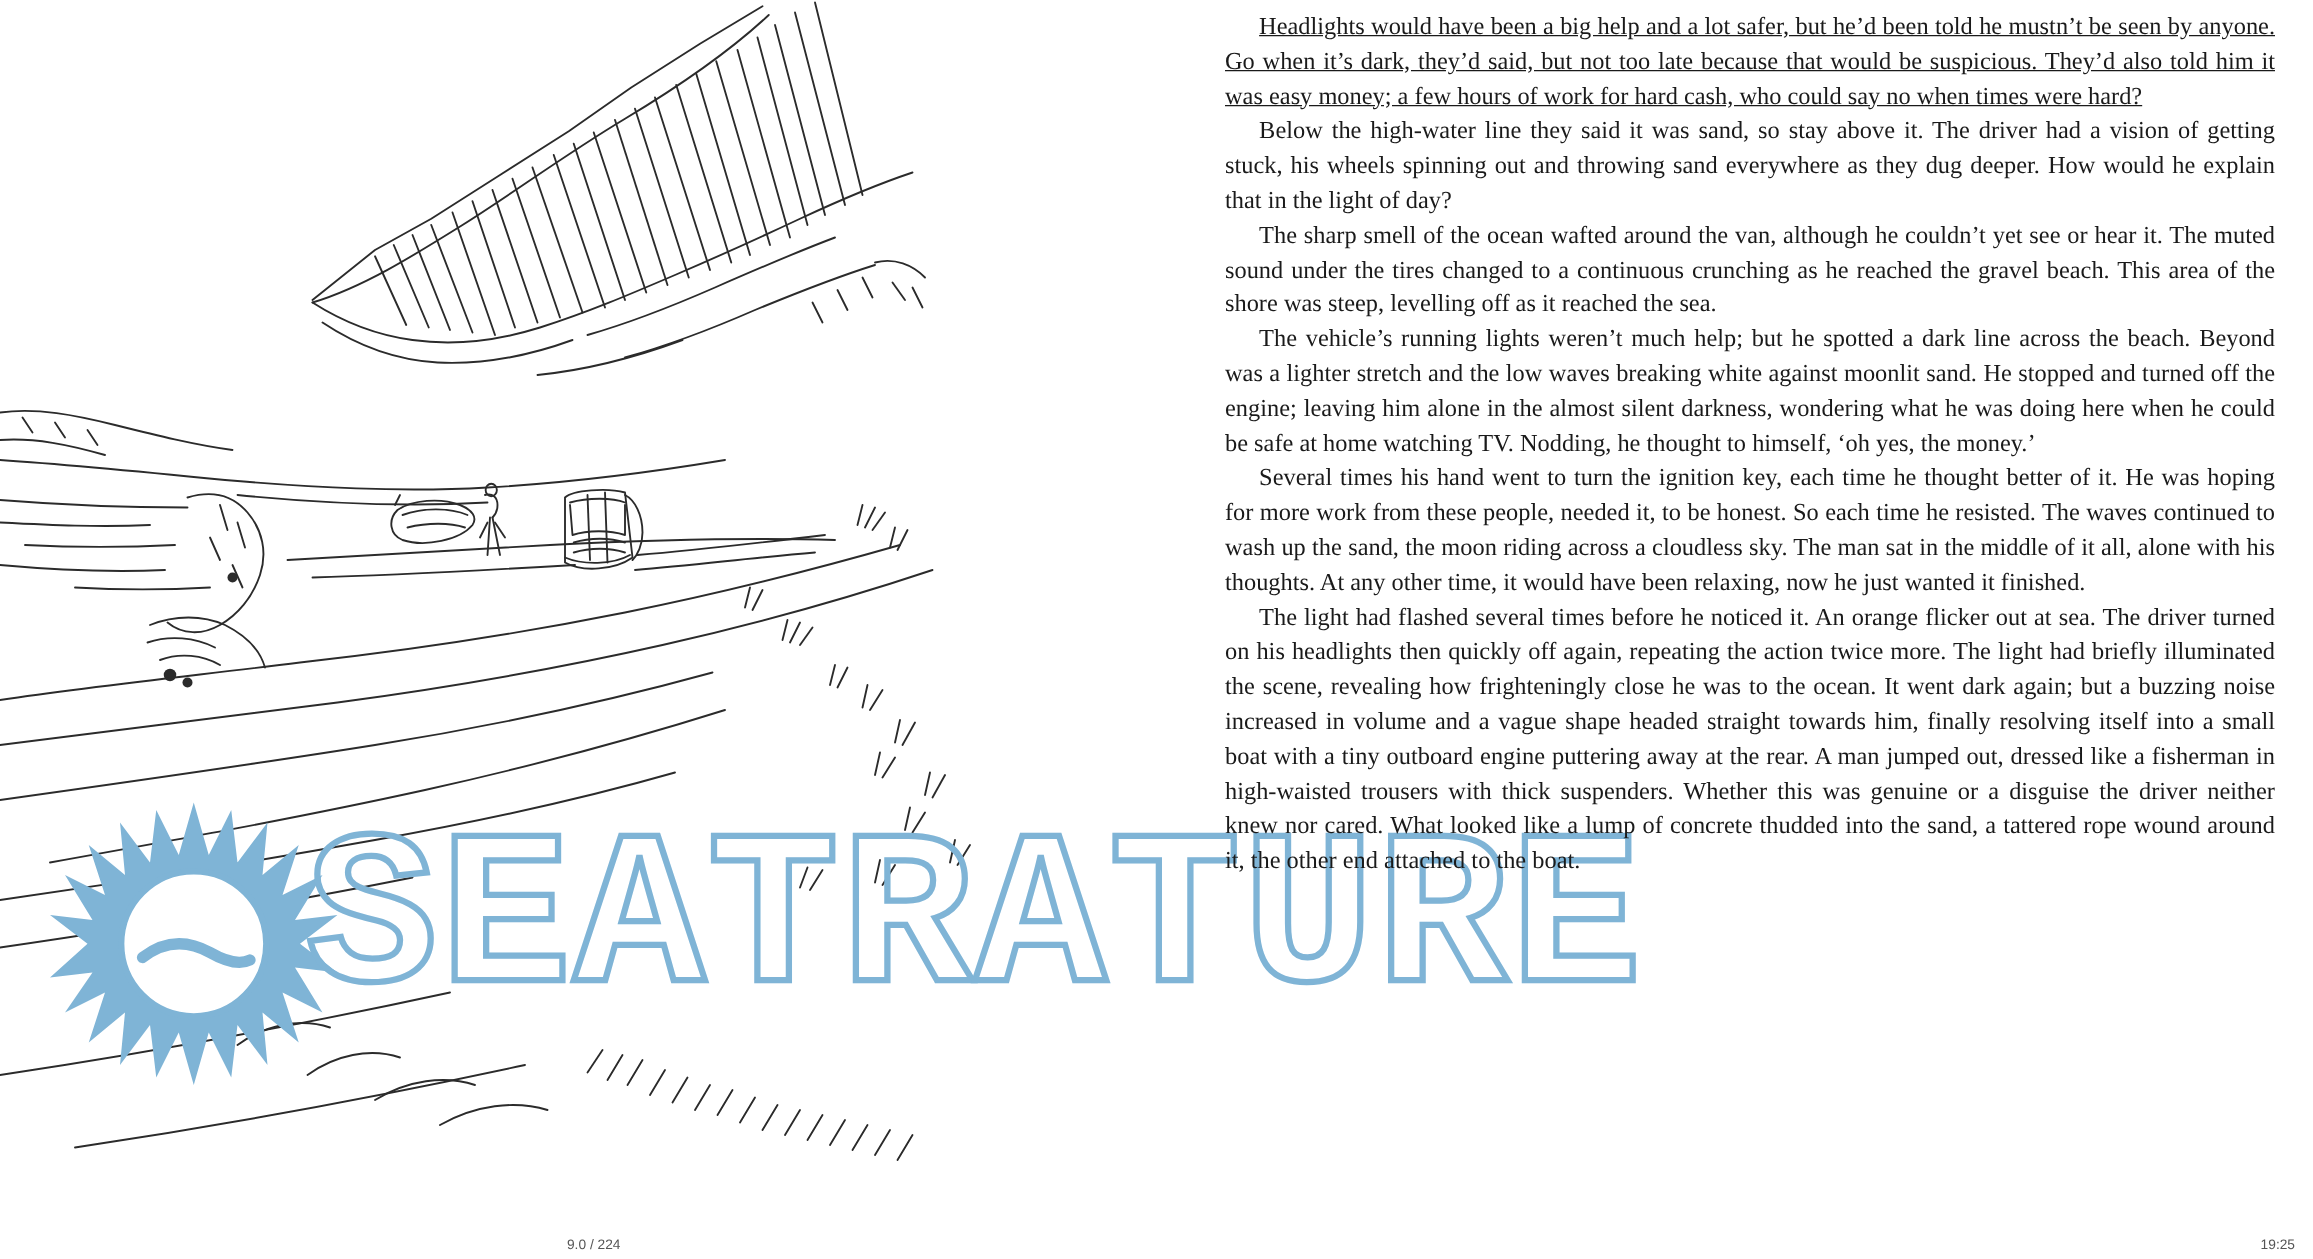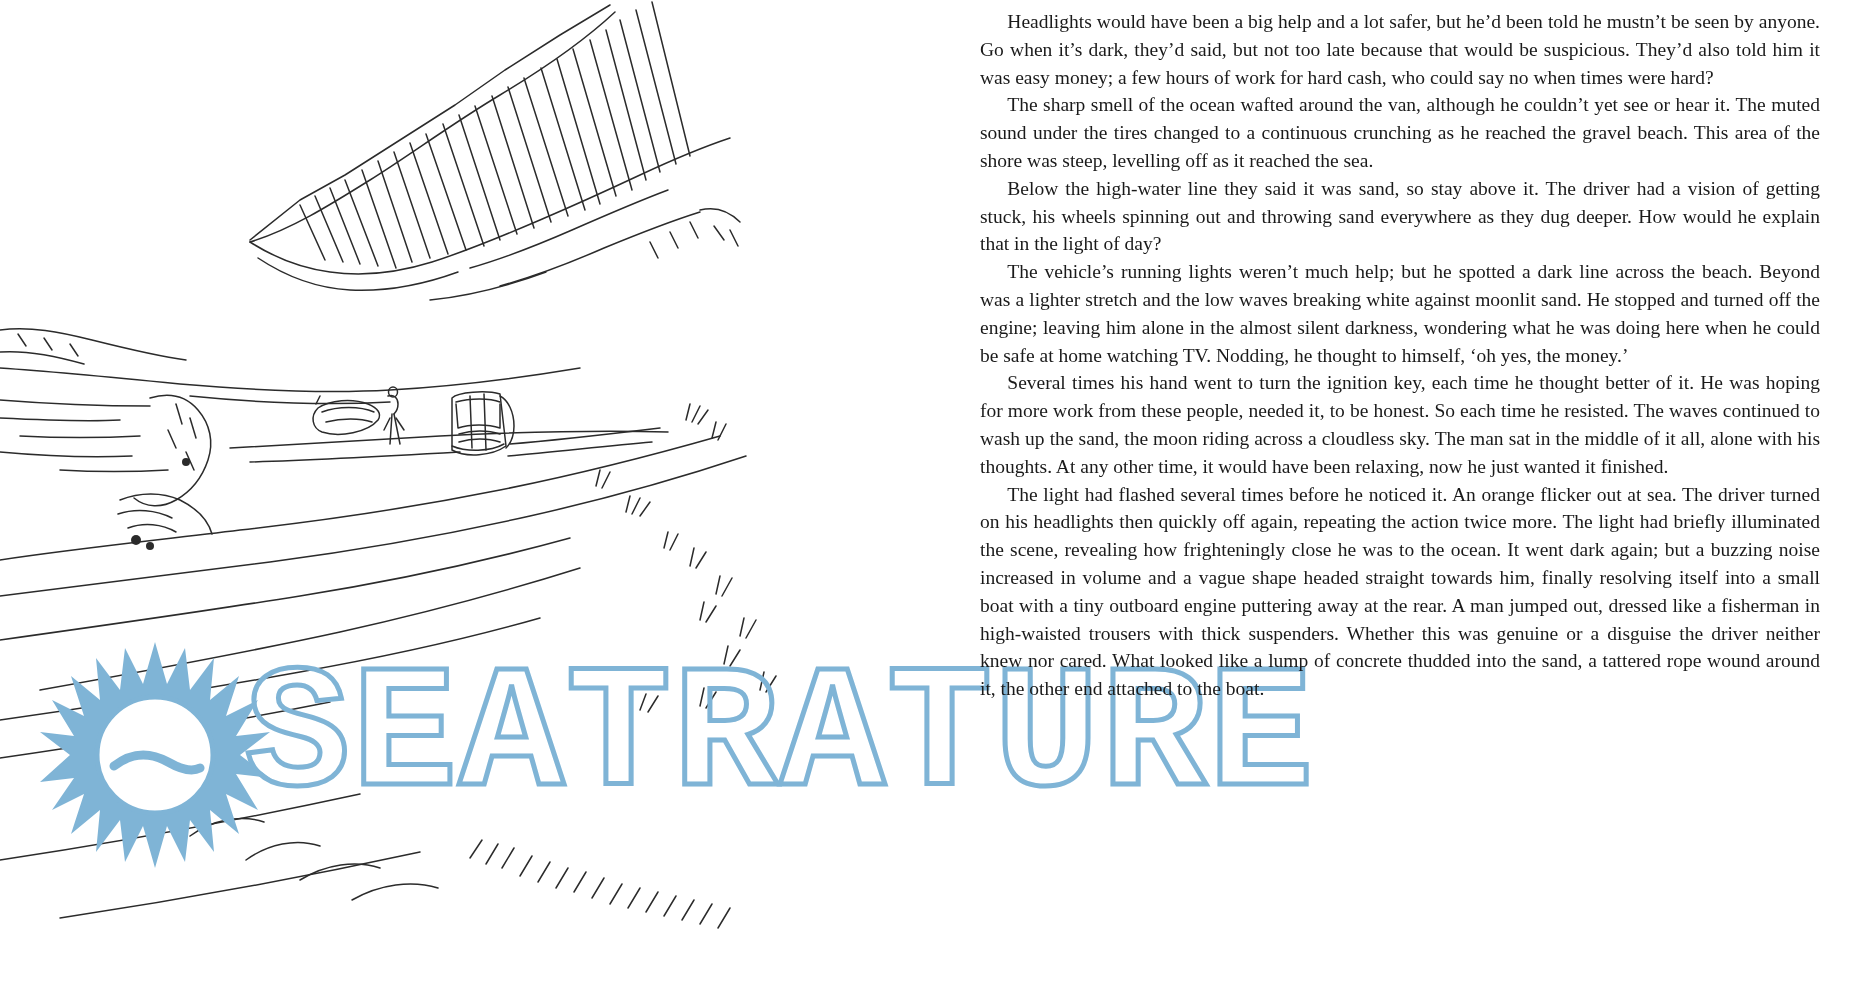--- a/index.html
+++ b/index.html
@@ -81,20 +81,21 @@
     font-size: 19.5px;
     line-height: 27.8px;
     text-align: justify;
     text-indent: 1.4em;
     color: #1a1a1a;
     font-family: "Liberation Serif", serif;
     hyphens: none;
   }
   .text-pane p:first-child {
     text-indent: 1.4em;
+    text-decoration: underline;
   }
 
   
   .footer {
     position: absolute;
     left: 0;
     bottom: 0;
     width: 1850px;
     height: 26px;
   }
@@ -294,21 +295,25 @@
       </g>
       <circle cx="115" cy="115" r="58" fill="#ffffff"></circle>
       <circle cx="115" cy="115" r="58" fill="none" stroke="#7fb4d6" stroke-width="5"></circle>
       <path d="M74 126 C92 112 110 112 128 122 C142 130 152 132 160 128" fill="none" stroke="#7fb4d6" stroke-width="9" stroke-linecap="round"></path>
     </svg>
     <div class="watermark-text">SEATRATURE</div>
   </div>
 
   <div class="text-pane">
     <p>Headlights would have been a big help and a lot safer, but he’d been told he mustn’t be seen by anyone. Go when it’s dark, they’d said, but not too late because that would be suspicious. They’d also told him it was easy money; a few hours of work for hard cash, who could say no when times were hard?</p>
+    <p>Below the high-water line they said it was sand, so stay above it. The driver had a vision of getting stuck, his wheels spinning out and throwing sand everywhere as they dug deeper. How would he explain that in the light of day?</p>
     <p>The sharp smell of the ocean wafted around the van, although he couldn’t yet see or hear it. The muted sound under the tires changed to a continuous crunching as he reached the gravel beach. This area of the shore was steep, levelling off as it reached the sea.</p>
-    <p>Below the high-water line they said it was sand, so stay above it. The driver had a vision of getting stuck, his wheels spinning out and throwing sand everywhere as they dug deeper. How would he explain that in the light of day?</p>
     <p>The vehicle’s running lights weren’t much help; but he spotted a dark line across the beach. Beyond was a lighter stretch and the low waves breaking white against moonlit sand. He stopped and turned off the engine; leaving him alone in the almost silent darkness, wondering what he was doing here when he could be safe at home watching TV. Nodding, he thought to himself, ‘oh yes, the money.’</p>
     <p>Several times his hand went to turn the ignition key, each time he thought better of it. He was hoping for more work from these people, needed it, to be honest. So each time he resisted. The waves continued to wash up the sand, the moon riding across a cloudless sky. The man sat in the middle of it all, alone with his thoughts. At any other time, it would have been relaxing, now he just wanted it finished.</p>
     <p>The light had flashed several times before he noticed it. An orange flicker out at sea. The driver turned on his headlights then quickly off again, repeating the action twice more. The light had briefly illuminated the scene, revealing how frighteningly close he was to the ocean. It went dark again; but a buzzing noise increased in volume and a vague shape headed straight towards him, finally resolving itself into a small boat with a tiny outboard engine puttering away at the rear. A man jumped out, dressed like a fisherman in high-waisted trousers with thick suspenders. Whether this was genuine or a disguise the driver neither knew nor cared. What looked like a lump of concrete thudded into the sand, a tattered rope wound around it, the other end attached to the boat.</p>
   </div>
 
+  <div class="footer">
+    <div class="page-indicator">9.0 / 224</div>
+    <div class="clock">19:25</div>
+  </div>
 
 </div>
 
 </body></html>

